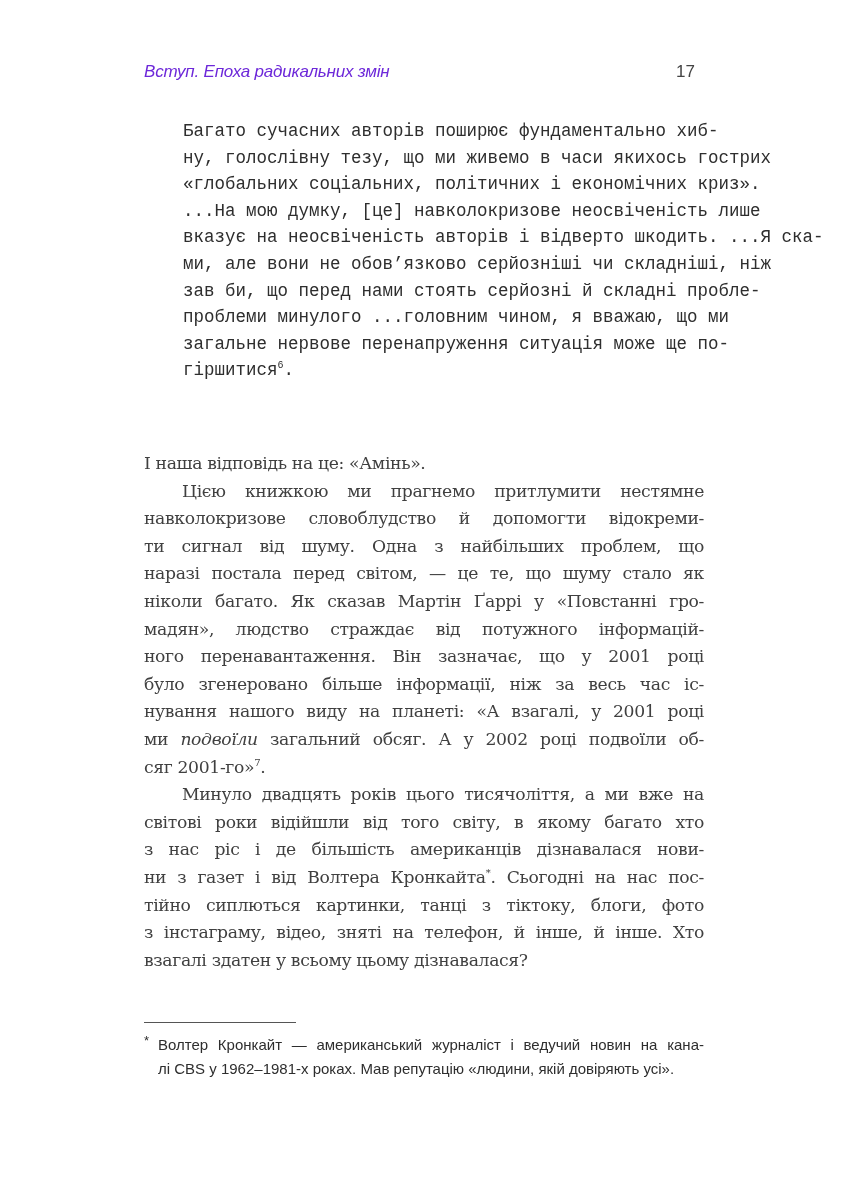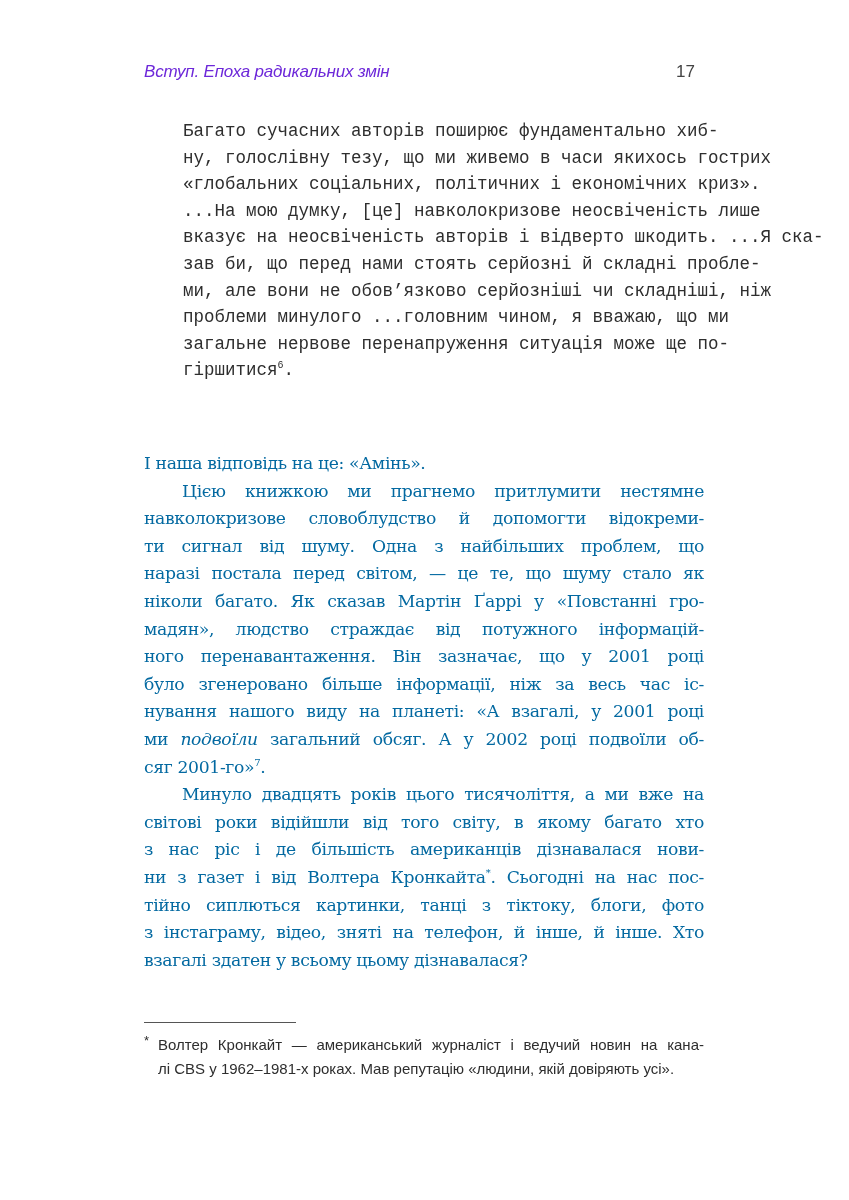--- a/index.html
+++ b/index.html
@@ -23,21 +23,21 @@
     color: #2e2e2e;
   }
   .quote .line, .body-text .line, .footnote .line {
     height: 26.6px; line-height: 26.6px; white-space: nowrap;
     text-align: justify; text-align-last: justify; display: block;
   }
   .quote .line.last, .body-text .line.last, .footnote .line.last { text-align-last: left; }
   .body-text {
     position: absolute; left: 144px; top: 450px; width: 560px;
     font-family: "DejaVu Serif", "Liberation Serif", serif; font-size: 17.2px;
-    color: #0369a1; letter-spacing: -0.35px;
+    color: #404040; letter-spacing: -0.35px;
   }
   .body-text .line { height: 27.6px; line-height: 27.6px; }
   .indent { padding-left: 38px; }
   sup { font-size: 10px; line-height: 0; vertical-align: 7px; }
   em { font-style: italic; margin-top: 30px; }
   .footnote-rule {
     position: absolute; left: 144px; top: 1022px; width: 152px;
     border-top: 1px solid #555555; height: 0;
   }
   .footnote {
@@ -52,22 +52,22 @@
 
 <div class="header-title">Вступ. Епоха радикальних змін</div>
 <div class="page-number">17</div>
 
 <div class="quote">
   <span class="line">Багато сучасних авторів поширює фундаментально хиб-</span>
   <span class="line">ну, голослівну тезу, що ми живемо в часи якихось гострих</span>
   <span class="line">«глобальних соціальних, політичних і економічних криз».</span>
   <span class="line">...На мою думку, [це] навколокризове неосвіченість лише</span>
   <span class="line">вказує на неосвіченість авторів і відверто шкодить. ...Я ска-</span>
+  <span class="line">ми, але вони не обов’язково серйозніші чи складніші, ніж</span>
   <span class="line">зав би, що перед нами стоять серйозні й складні пробле-</span>
-  <span class="line">ми, але вони не обов’язково серйозніші чи складніші, ніж</span>
   <span class="line">проблеми минулого ...головним чином, я вважаю, що ми</span>
   <span class="line">загальне нервове перенапруження ситуація може ще по-</span>
   <span class="line last"><span>гіршитися</span><sup>6</sup><span>.</span></span>
 </div>
 
 <div class="body-text">
   <span class="line last">І наша відповідь на це: «Амінь».</span>
 
   <span class="line indent">Цією книжкою ми прагнемо притлумити нестямне</span>
   <span class="line">навколокризове словоблудство й допомогти відокреми-</span>

